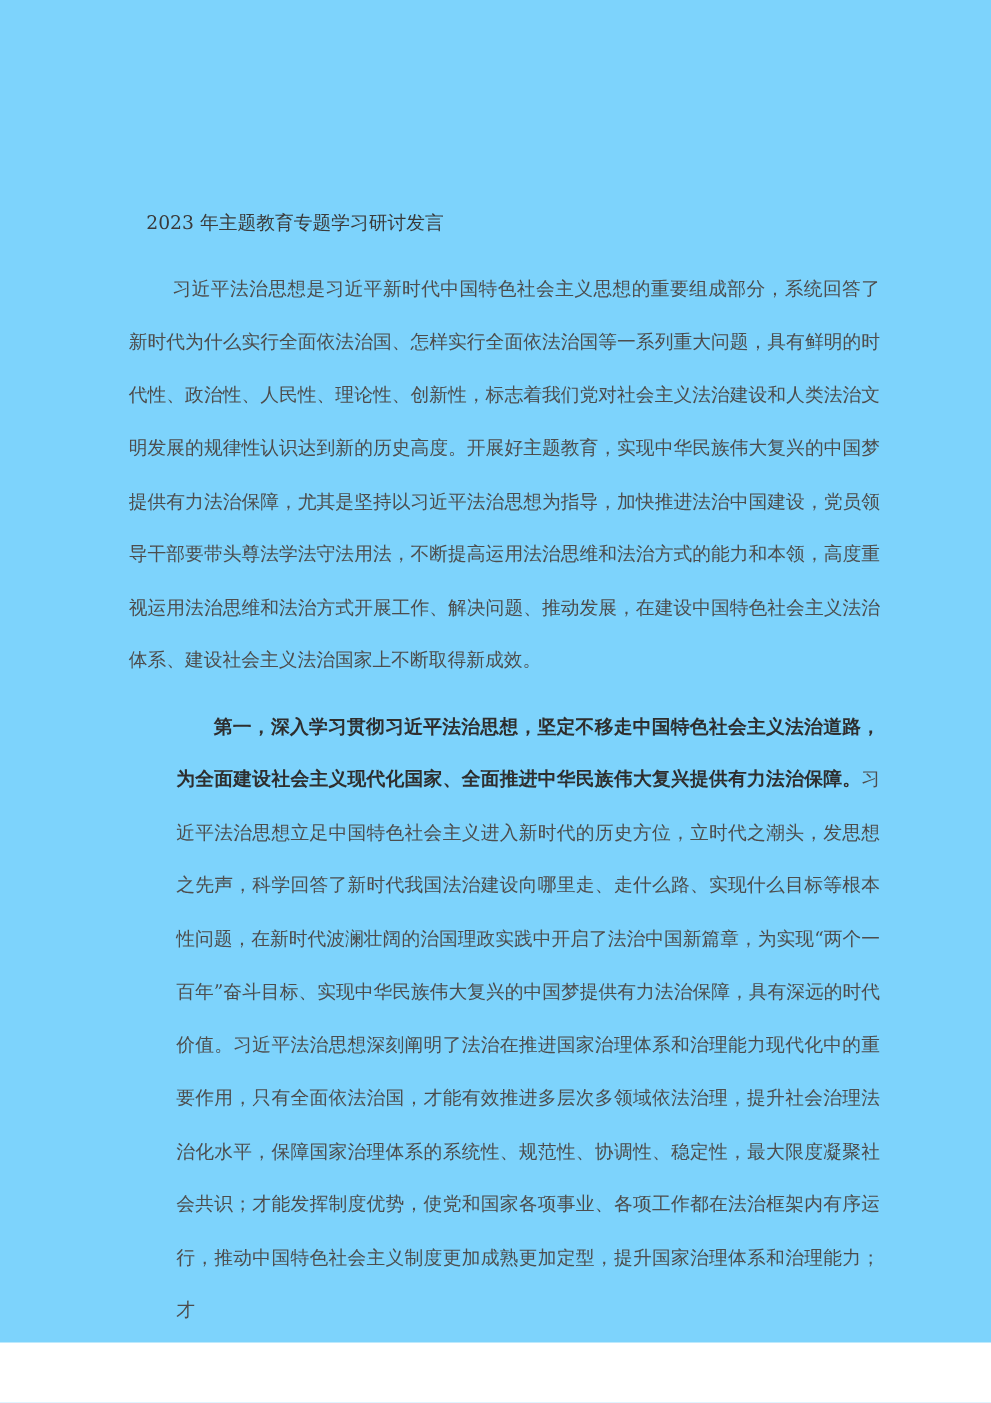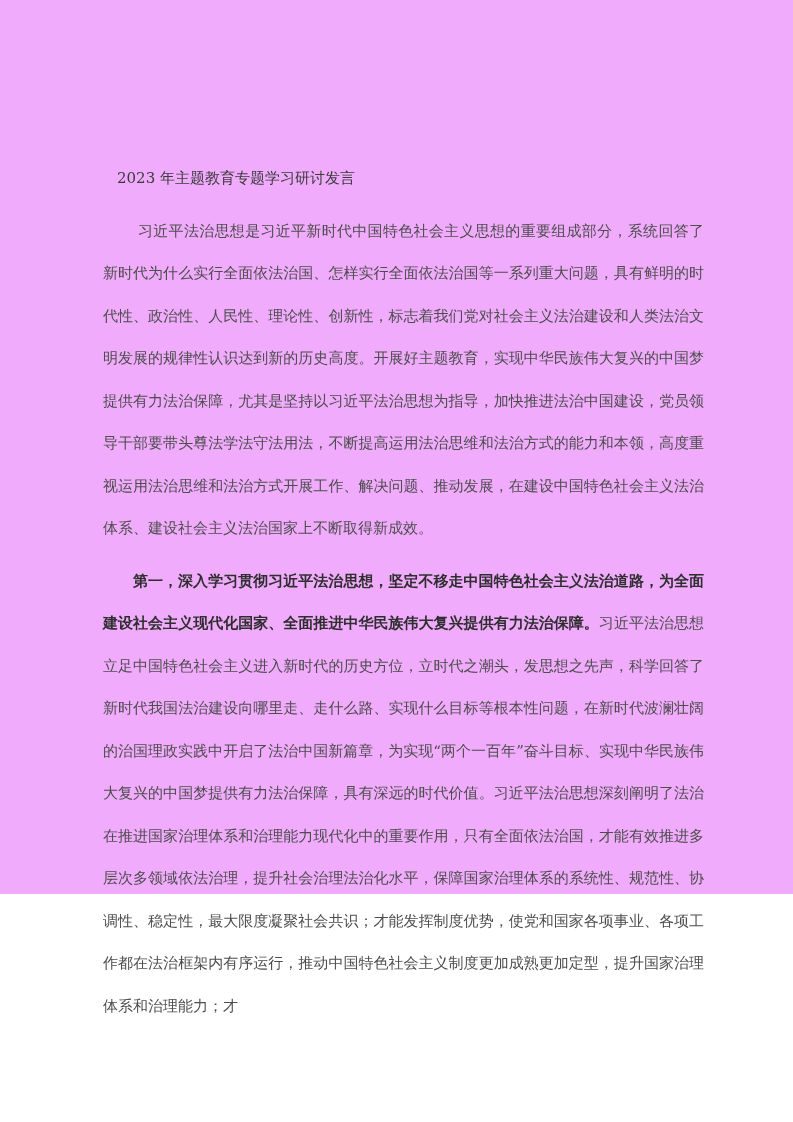--- a/index.html
+++ b/index.html
@@ -5,22 +5,22 @@
   * { margin: 0; padding: 0; box-sizing: border-box; }
   html, body { background: #ffffff; }
   body {
     width: 793px;
     height: 1122px;
     overflow: hidden;
     font-family: "DejaVu Serif", "Liberation Serif", serif;
   }
   .page {
     width: 793px;
-    height: 894px;
-    background: #f0abfc;
+    height: 1074px;
+    background: #7dd3fc;
     padding: 157px 89px 0 103px;
   }
   .doc {
     width: 601px;
     font-size: 15px;
     line-height: 42.5px;
     text-align: justify;
     text-justify: inter-ideograph;
     word-break: break-all;
   }
@@ -31,21 +31,21 @@
     margin: 0 0 10px 0;
     font-weight: normal;
     font-size: 15px;
     line-height: 42.5px;
   }
   .doc p {
     color: #4d4d4d;
     margin: 0 0 10px 0;
   }
   .doc p:nth-of-type(1) { text-indent: 35px; }
-  .doc p:nth-of-type(2) { text-indent: 30px; }
+  .doc p:nth-of-type(2) { text-indent: 30px; margin-left: 38px; }
   .doc .seg-bold {
     font-weight: bold;
     color: #2e2e2e;
   }
   .doc .seg-regular {
     font-weight: normal;
     color: #4d4d4d;
   }
 </style>
 </head>

